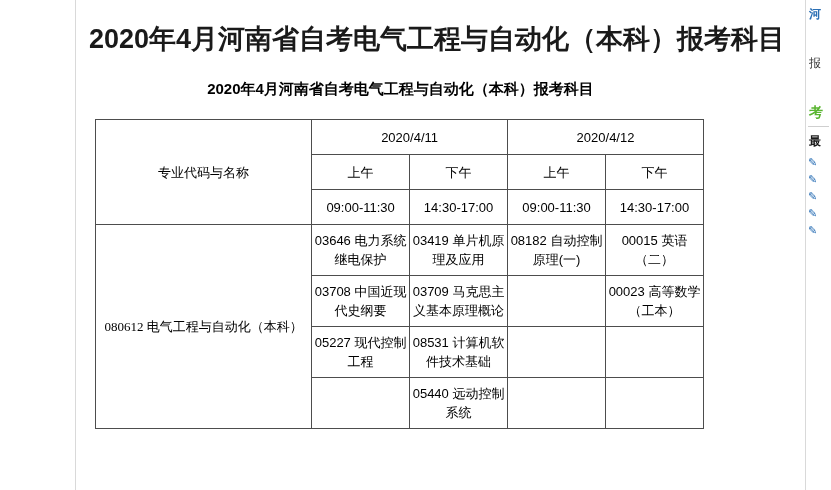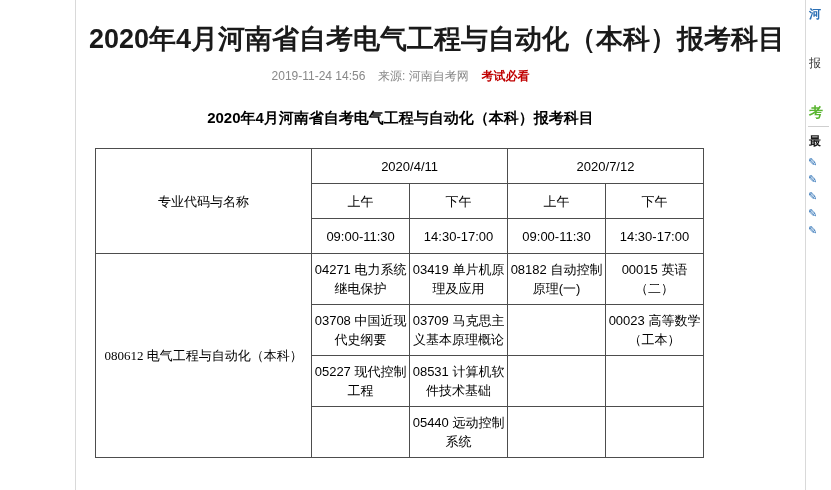--- a/index.html
+++ b/index.html
@@ -146,54 +146,46 @@
 <body>
 
 <div id="page">
 
   <div class="gutter-left"></div>
 
   <div class="article">
 
     <h1 class="art-title">2020年4月河南省自考电气工程与自动化（本科）报考科目</h1>
 
-    <div class="art-meta">
-      <span>2019-11-24 14:56</span>
-      <span class="meta-sep"></span>
-      <span>来源:</span>
-      <span>河南自考网</span>
-      <span class="meta-sep"></span>
-      <span class="meta-hot">考试必看</span>
-    </div>
 
     <div class="art-sub">2020年4月河南省自考电气工程与自动化（本科）报考科目</div>
 
     <div class="table-wrap">
       <table class="schedule">
         <tbody>
           <tr>
             <td class="major-col" rowspan="3">专业代码与名称</td>
             <td class="slot-col hdr-date" colspan="2">2020/4/11</td>
-            <td class="slot-col hdr-date" colspan="2">2020/7/12</td>
+            <td class="slot-col hdr-date" colspan="2">2020/4/12</td>
           </tr>
           <tr>
             <td class="slot-col">上午</td>
             <td class="slot-col">下午</td>
             <td class="slot-col">上午</td>
             <td class="slot-col">下午</td>
           </tr>
           <tr>
             <td>09:00-11:30</td>
             <td>14:30-17:00</td>
             <td>09:00-11:30</td>
             <td>14:30-17:00</td>
           </tr>
           <tr>
             <td class="major-col" rowspan="4">080612 电气工程与自动化（本科）</td>
-            <td>04271 电力系统继电保护</td>
+            <td>03646 电力系统继电保护</td>
             <td>03419 单片机原理及应用</td>
             <td>08182 自动控制原理(一)</td>
             <td>00015 英语（二）</td>
           </tr>
           <tr>
             <td>03708 中国近现代史纲要</td>
             <td>03709 马克思主义基本原理概论</td>
             <td class="cell-empty"></td>
             <td>00023 高等数学（工本）</td>
           </tr>

